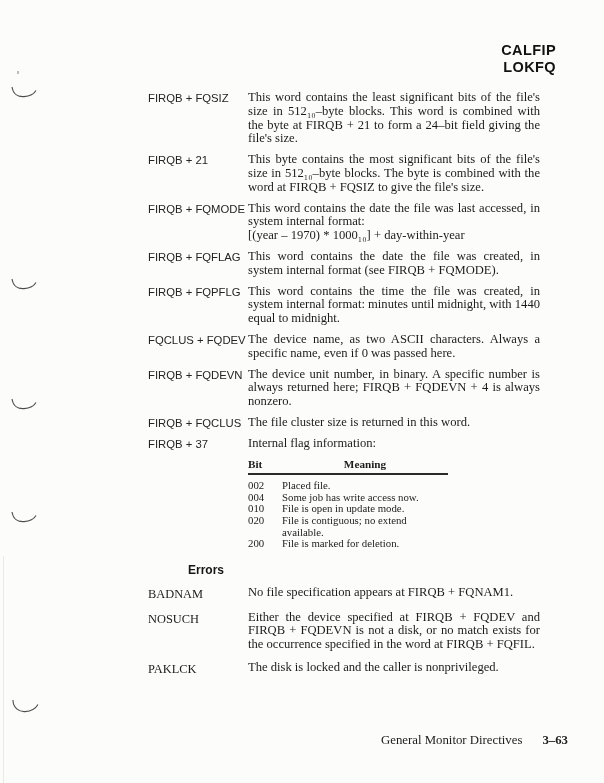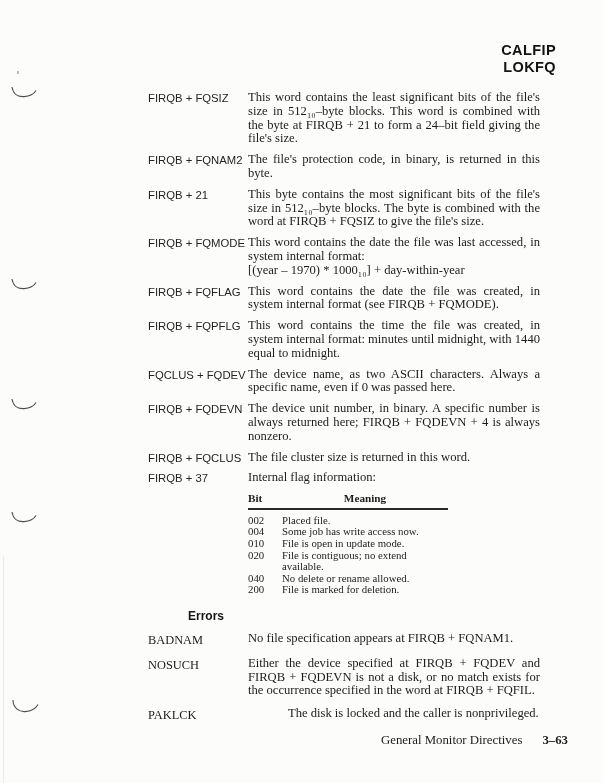--- a/index.html
+++ b/index.html
@@ -25,21 +25,21 @@
   .flag-table thead th{font-weight:bold;font-size:11.2px;padding:0 0 3px 0;
     border-bottom:2px solid #2a2a2a;}
   .flag-table thead th.meaning{text-align:center;}
   .flag-table td{padding:0;vertical-align:top;}
   .flag-table td.bit{width:34px;}
   .flag-table tbody tr:first-child td{padding-top:5px;}
 
   .errors-heading{margin:13px 0 9px 0;font-family:"Liberation Sans","DejaVu Sans",sans-serif;
     font-weight:bold;font-size:12px;color:#161616;padding-left:40px;}
   .err-row{display:flex;margin-bottom:9px;}
-  .err-row.last{margin-top:4px;gap:40px;}
+  .err-row.last{margin-top:4px;}
   .err-code{flex:none;width:100px;padding-top:1px;
     font-family:"Liberation Serif","DejaVu Serif",serif;font-size:12.4px;color:#1c1c1c;}
 
   .footer{position:absolute;top:733px;right:36px;white-space:nowrap;
     font-family:"Liberation Serif","DejaVu Serif",serif;font-size:12.8px;color:#1c1c1c;}
   .footer .pageno{font-weight:bold;margin-left:20px;}
 
   .margin-tick{position:absolute;left:10px;}
   .speck{position:absolute;left:17px;top:71px;width:2px;height:3px;background:#bdbdb6;}
   .edge-streak{position:absolute;left:3px;top:556px;width:1px;height:227px;background:#ebebe6;}
@@ -74,26 +74,20 @@
 
   <div class="content">
 
     <div class="def-row">
       <div class="def-term">FIRQB + FQSIZ</div>
       <div class="def-desc">
           <p>This word contains the least significant bits of the file's size in 512₁₀–byte blocks. This word is combined with the byte at FIRQB + 21 to form a 24–bit field giving the file's size.</p>
         </div>
     </div>
 
-    <div class="def-row">
-      <div class="def-term">FIRQB + FQNAM2</div>
-      <div class="def-desc">
-          <p>The file's protection code, in binary, is returned in this byte.</p>
-        </div>
-    </div>
 
     <div class="def-row">
       <div class="def-term">FIRQB + 21</div>
       <div class="def-desc">
           <p>This byte contains the most significant bits of the file's size in 512₁₀–byte blocks. The byte is combined with the word at FIRQB + FQSIZ to give the file's size.</p>
         </div>
     </div>
 
     <div class="def-row">
       <div class="def-term">FIRQB + FQMODE</div>
@@ -160,24 +154,20 @@
             </tr>
             <tr>
               <td class="bit">010</td>
               <td>File is open in update mode.</td>
             </tr>
             <tr>
               <td class="bit">020</td>
               <td>File is contiguous; no extend available.</td>
             </tr>
             <tr>
-              <td class="bit">040</td>
-              <td>No delete or rename allowed.</td>
-            </tr>
-            <tr>
               <td class="bit">200</td>
               <td>File is marked for deletion.</td>
             </tr>
           </tbody>
         </table>
       </div>
     </div>
 
     <div class="errors-heading">Errors</div>
 

